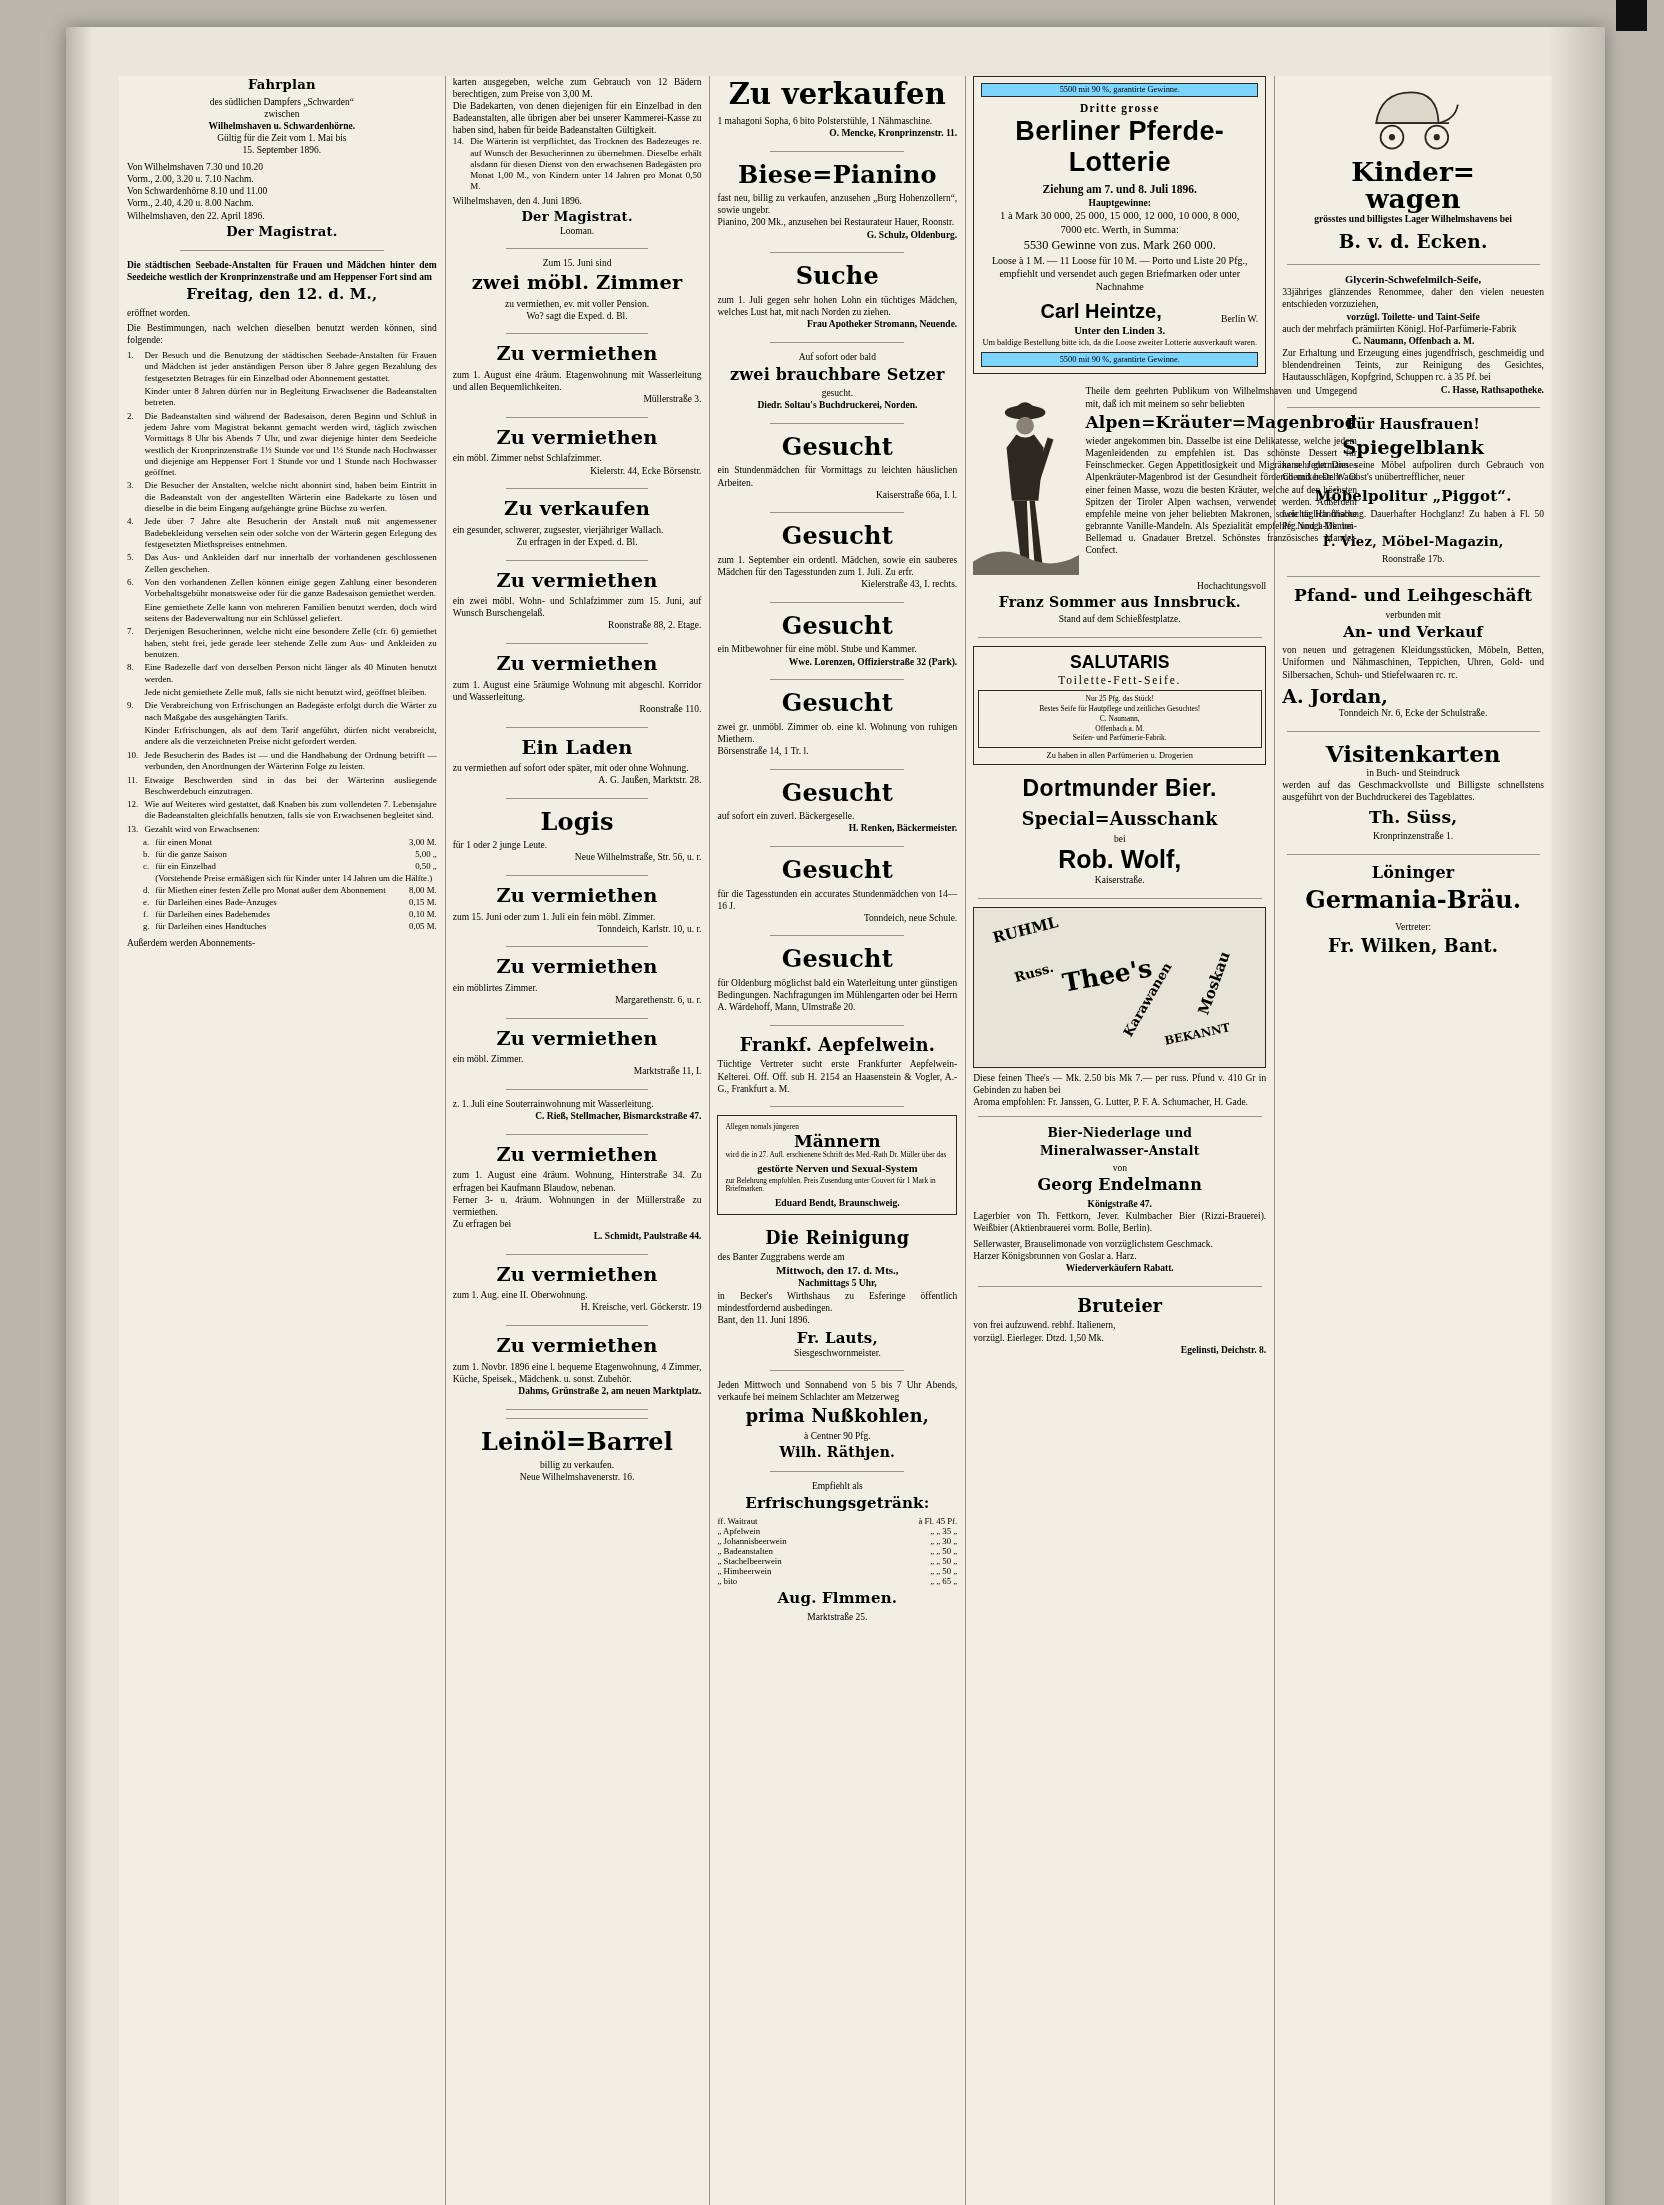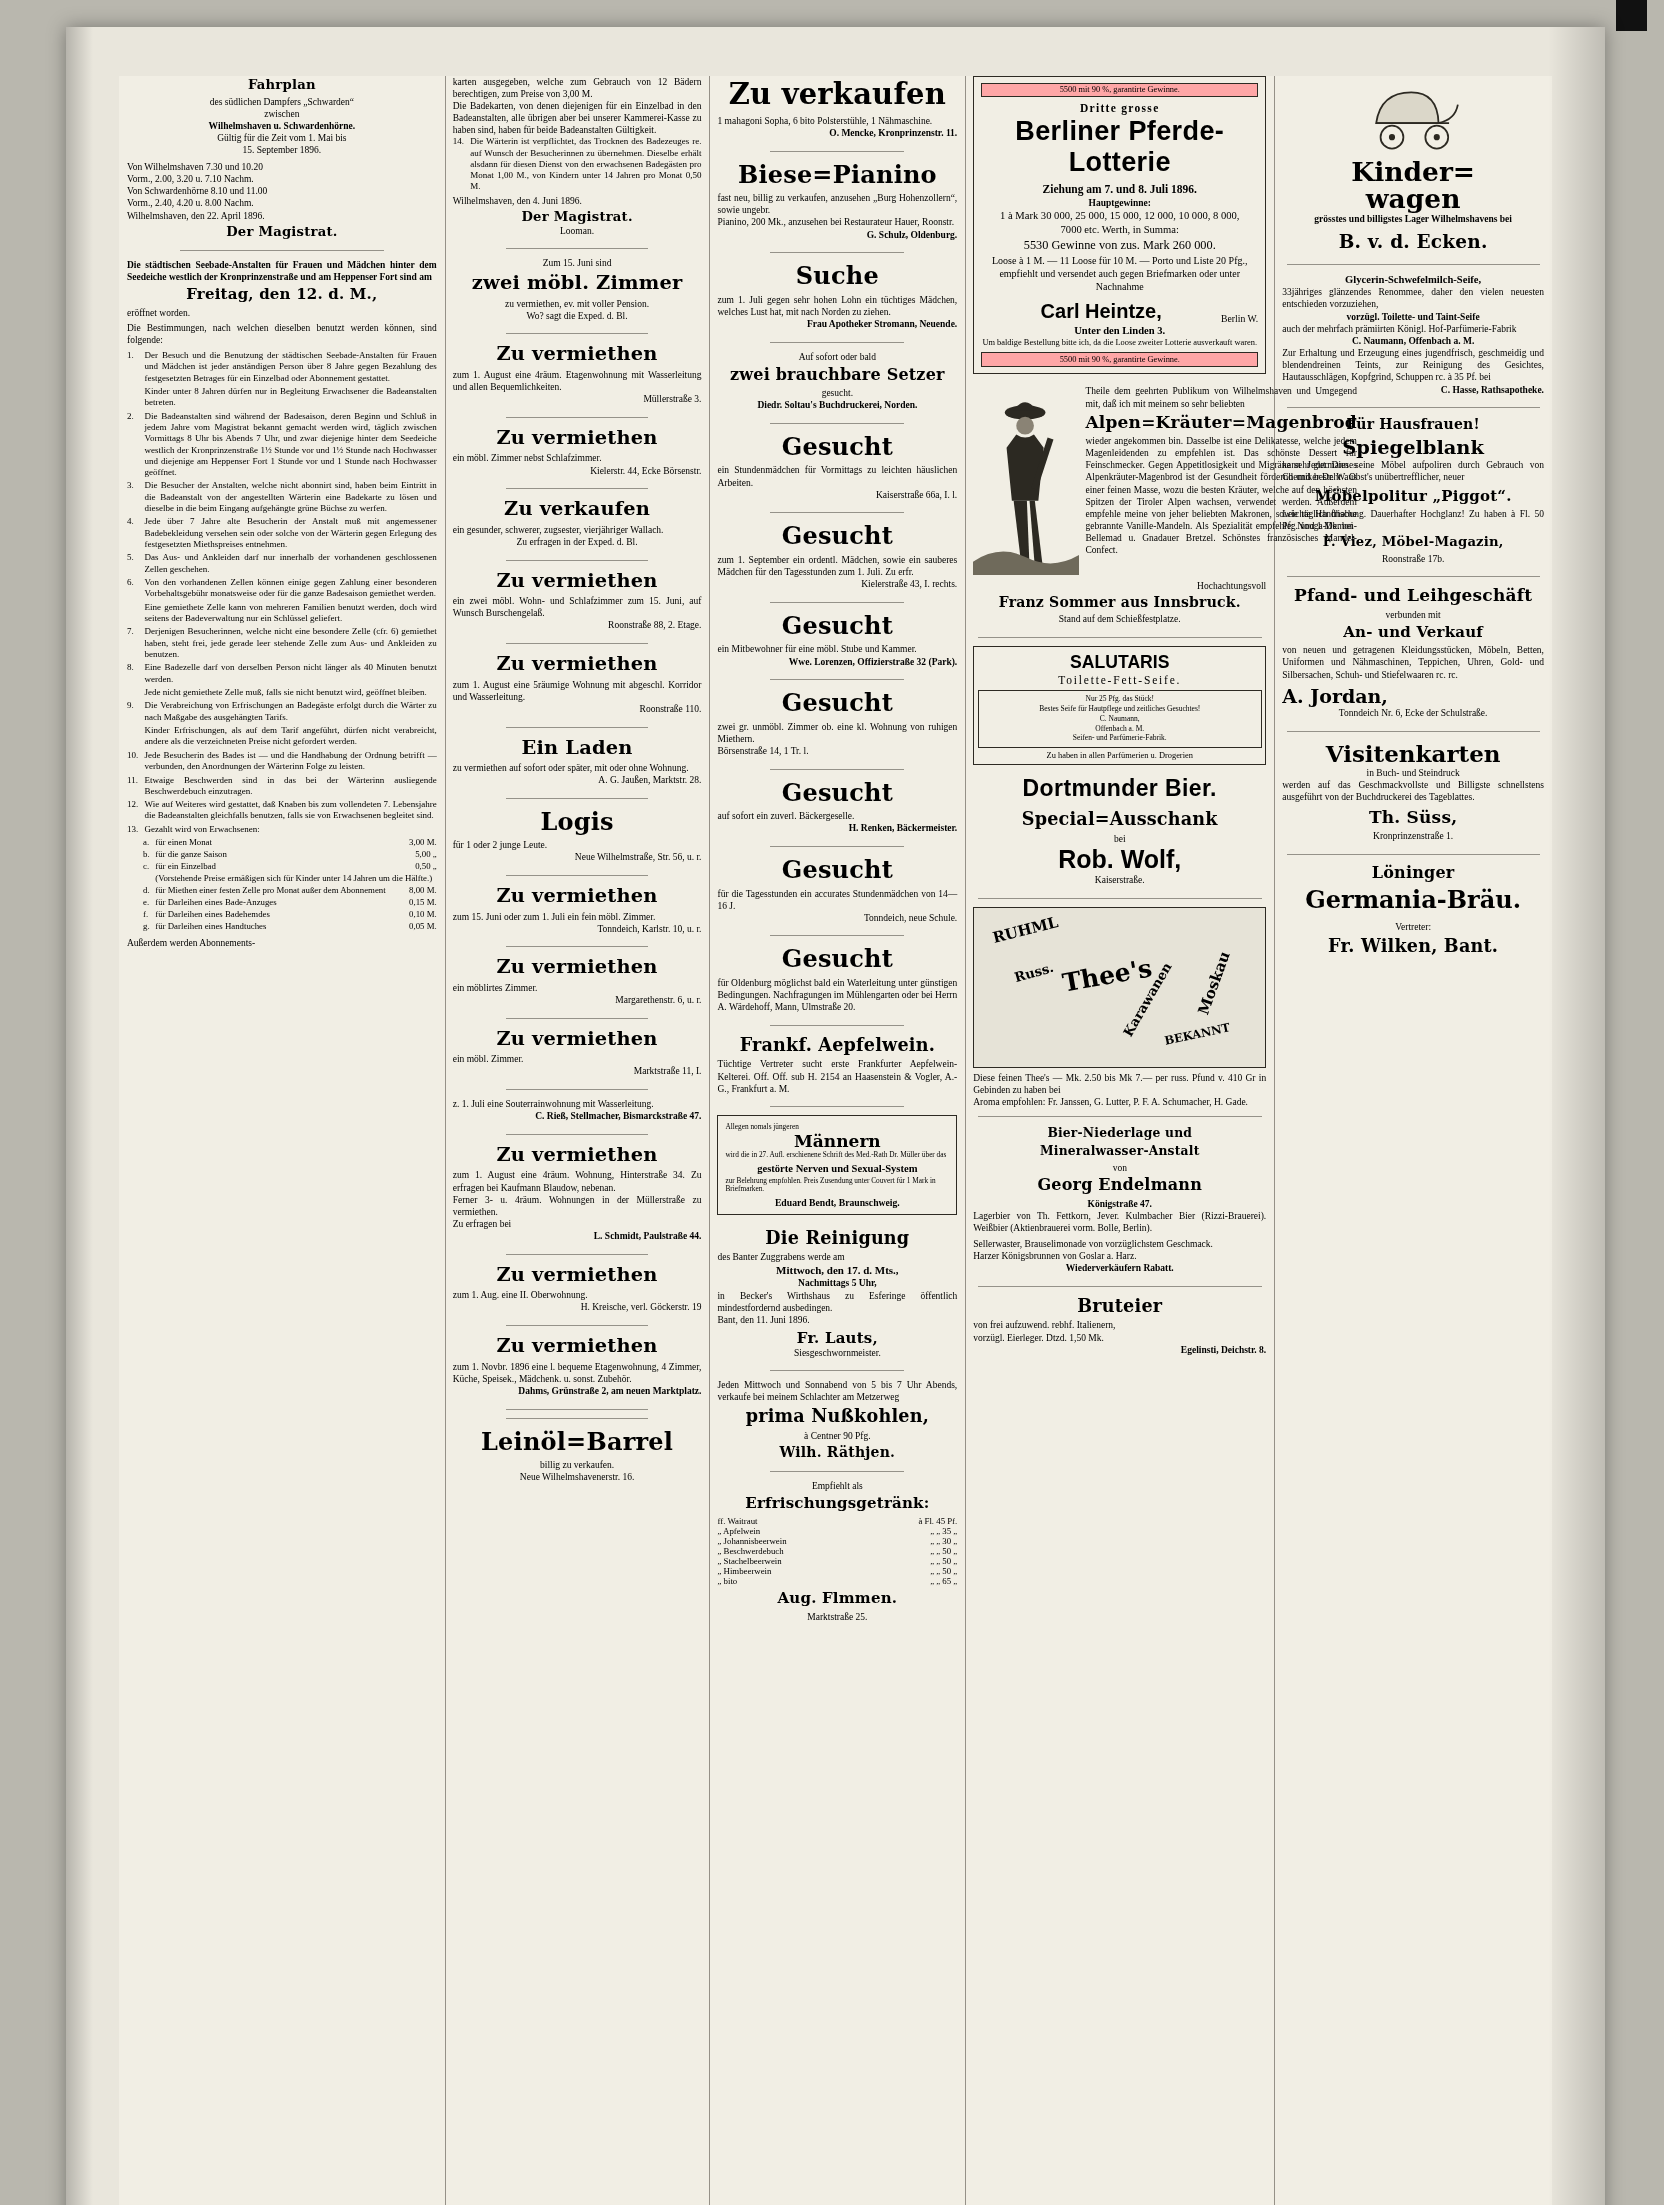--- a/index.html
+++ b/index.html
@@ -50,21 +50,21 @@
   .listitem{display:flex;font-size:9px;line-height:1.25;margin-bottom:2.2px;text-align:justify;}
   .listitem .n{width:17.6px;flex:none;}
   .listitem .t{flex:1;}
   .sublist{display:flex;font-size:8.8px;line-height:1.22;margin-bottom:1.3px;padding-left:16px;}
   .sublist .n{width:12.3px;flex:none;}
 
   
   .adbox{border:1.3px solid #2f2c25;padding:6.2px 7px;margin-bottom:11.5px;background:#efece2;}
   .adbox.thin{border-width:0.9px;}
   .lottery-top,.lottery-bot{
-    text-align:center;font-size:8.4px;border:0.9px solid #2f2c25;padding:1.8px 0;background:#fca5a5;
+    text-align:center;font-size:8.4px;border:0.9px solid #2f2c25;padding:1.8px 0;background:#7dd3fc;
   }
   .lot-title{font-size:11.5px;text-align:center;font-weight:bold;letter-spacing:1.3px;margin:4.4px 0 1.8px;}
   .lot-main{
     font-family:"Liberation Sans",sans-serif;font-weight:bold;font-size:27px;text-align:center;
     letter-spacing:0.4px;margin:2.6px 0 4.4px;
   }
   .lot-line{text-align:center;font-size:11.5px;margin:2.6px 0;}
   .lot-nums{text-align:center;font-size:12.3px;margin:1.8px 0;}
   .lot-name{
     font-family:"Liberation Sans",sans-serif;font-weight:bold;font-size:20px;text-align:center;margin:4.4px 0 0.9px;
@@ -518,21 +518,21 @@
                 </div>
               <div class="row">
                   <span>„  Apfelwein</span>
                   <span>„ „ 35 „</span>
                 </div>
               <div class="row">
                   <span>„  Johannisbeerwein</span>
                   <span>„ „ 30 „</span>
                 </div>
               <div class="row">
-                  <span>„  Beschwerdebuch</span>
+                  <span>„  Badeanstalten</span>
                   <span>„ „ 50 „</span>
                 </div>
               <div class="row">
                   <span>„  Stachelbeerwein</span>
                   <span>„ „ 50 „</span>
                 </div>
               <div class="row">
                   <span>„  Himbeerwein</span>
                   <span>„ „ 50 „</span>
                 </div>

